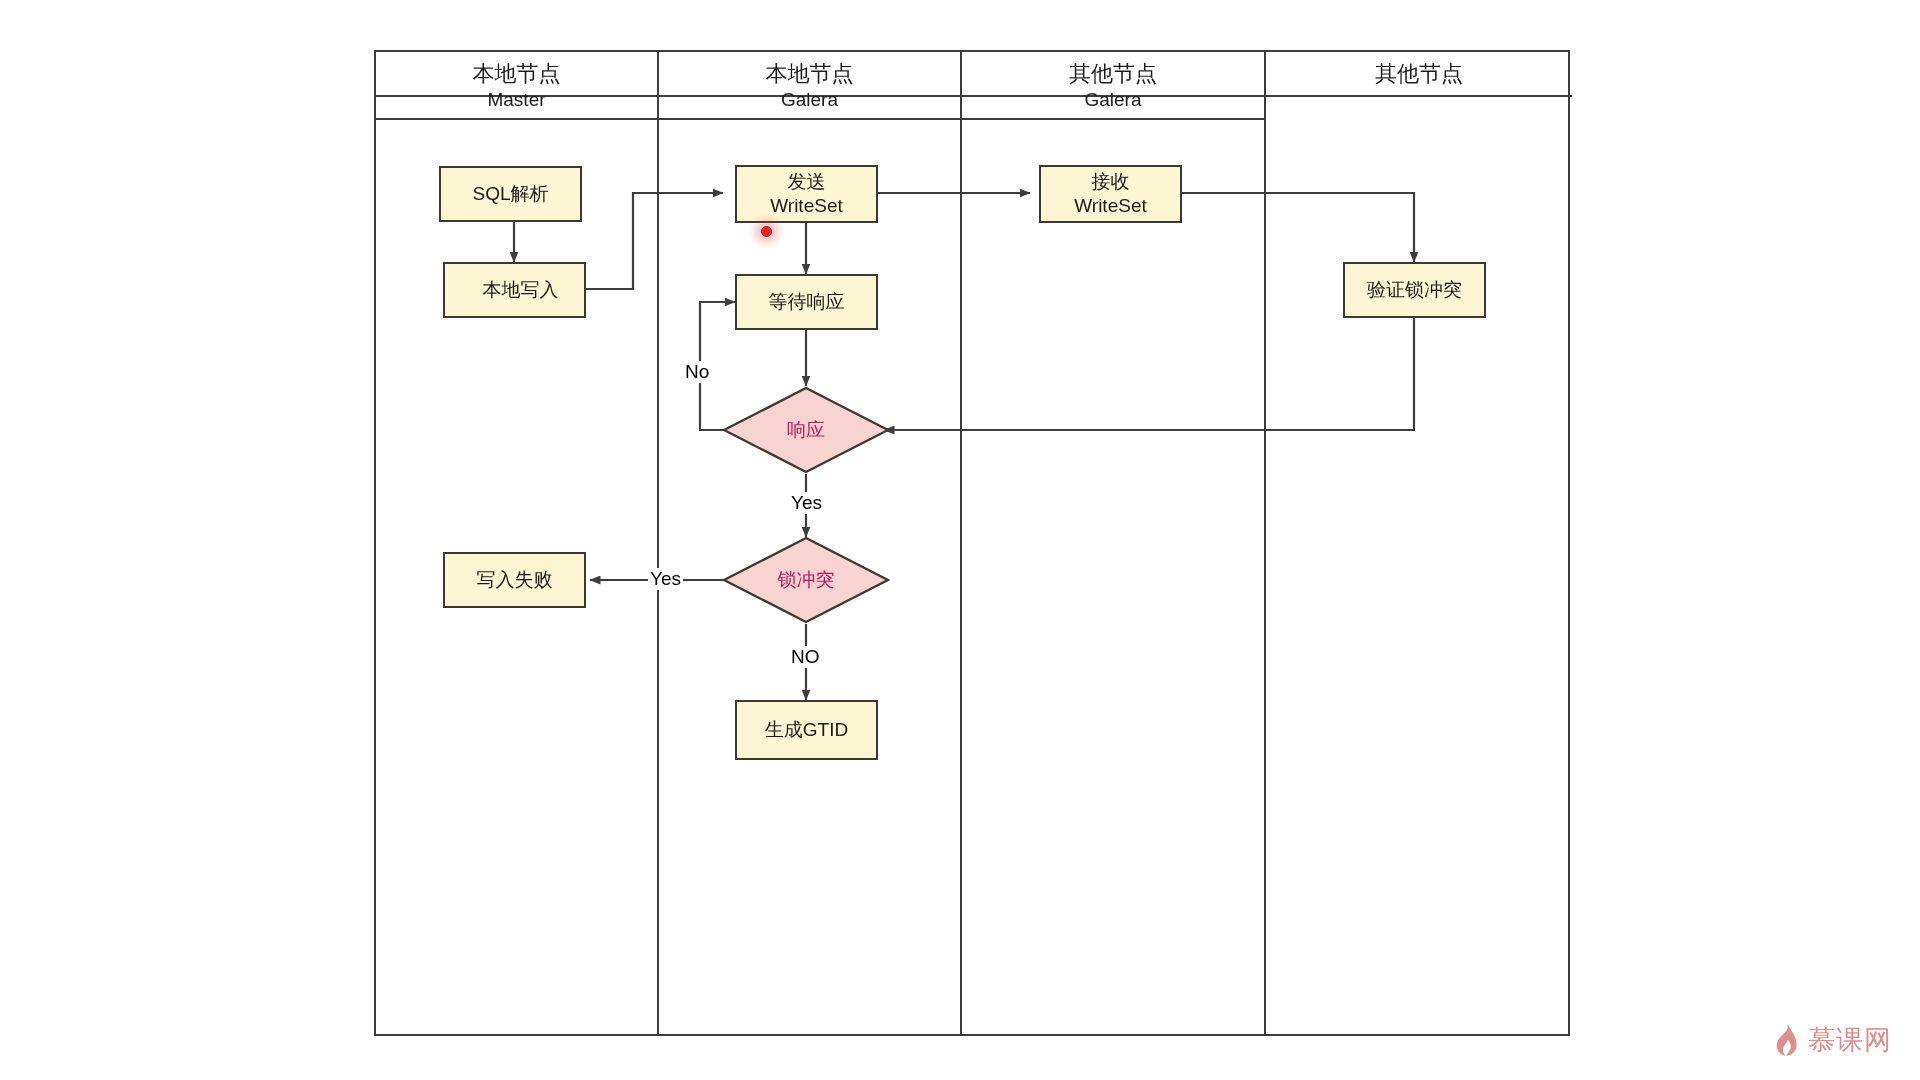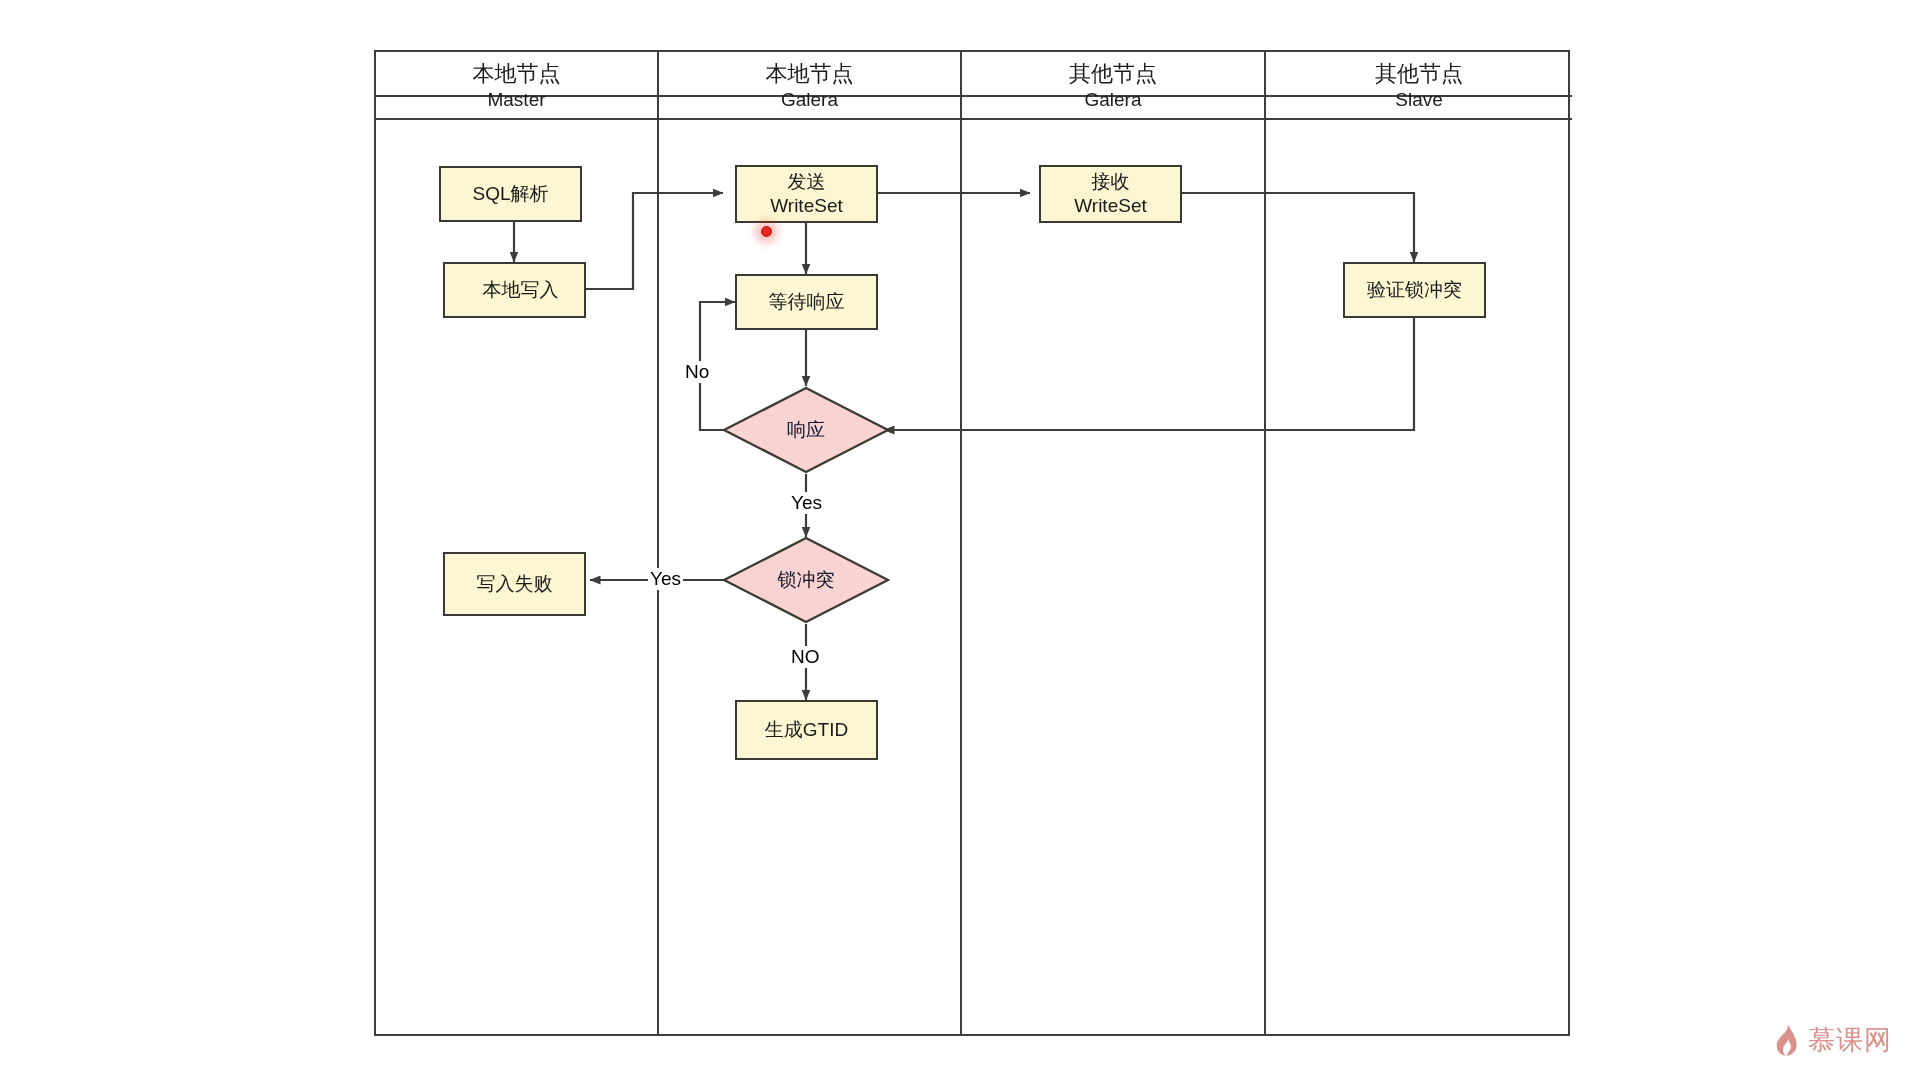--- a/index.html
+++ b/index.html
@@ -68,21 +68,21 @@
   .node.box .lbl { white-space: pre-line; }
   .node.diamond { background: transparent; border: none; }
   .node.diamond .dia-shape {
     position: absolute;
     left: 0; top: 0; width: 100%; height: 100%;
   }
   .node.diamond .lbl {
     position: relative;
     z-index: 2;
     font-size: 19px;
-    color: #0f172a;
+    color: #be185d;
   }
   
   #wires {
     position: absolute;
     left: 0; top: 0;
     width: 1920px; height: 1080px;
     z-index: 2;
     pointer-events: none;
   }
   .edge-label {
@@ -138,21 +138,20 @@
       <div class="lane-hdr2">Galera</div>
     </div>
 
     <div class="lane-col" style="left:586px;width:304px;">
       <div class="lane-hdr1">其他节点</div>
       <div class="lane-hdr2">Galera</div>
     </div>
 
     <div class="lane-col last" style="left:890px;width:306px;">
       <div class="lane-hdr1">其他节点</div>
-      <div class="lane-hdr2">Slave</div>
     </div>
   </div>
 
   <svg id="wires" viewBox="0 0 1920 1080" width="1920" height="1080">
     <defs>
       <marker id="ah" markerWidth="11" markerHeight="9" refX="10.5" refY="4.5" orient="auto" markerUnits="userSpaceOnUse">
         <path d="M0,0 L11,4.5 L0,9 z" fill="#3d3d3d"></path>
       </marker>
     </defs>
     <g stroke="#3d3d3d" stroke-width="2.2" fill="none">
@@ -182,21 +181,21 @@
   </svg>
 
   <div class="node box" style="left:439px;top:166px;width:143px;height:56px;">
     <span class="lbl">SQL解析</span>
   </div>
 
   <div class="node box" style="left:443px;top:262px;width:143px;height:56px;padding-left:12px;">
     <span class="lbl">本地写入</span>
   </div>
 
-  <div class="node box" style="left:443px;top:552px;width:143px;height:64px;">
+  <div class="node box" style="left:443px;top:552px;width:143px;height:56px;">
     <span class="lbl">写入失败</span>
   </div>
 
   <div class="node box" style="left:735px;top:165px;width:143px;height:58px;">
     <span class="lbl">发送
 WriteSet</span>
   </div>
 
   <div class="node box" style="left:735px;top:274px;width:143px;height:56px;">
     <span class="lbl">等待响应</span>

